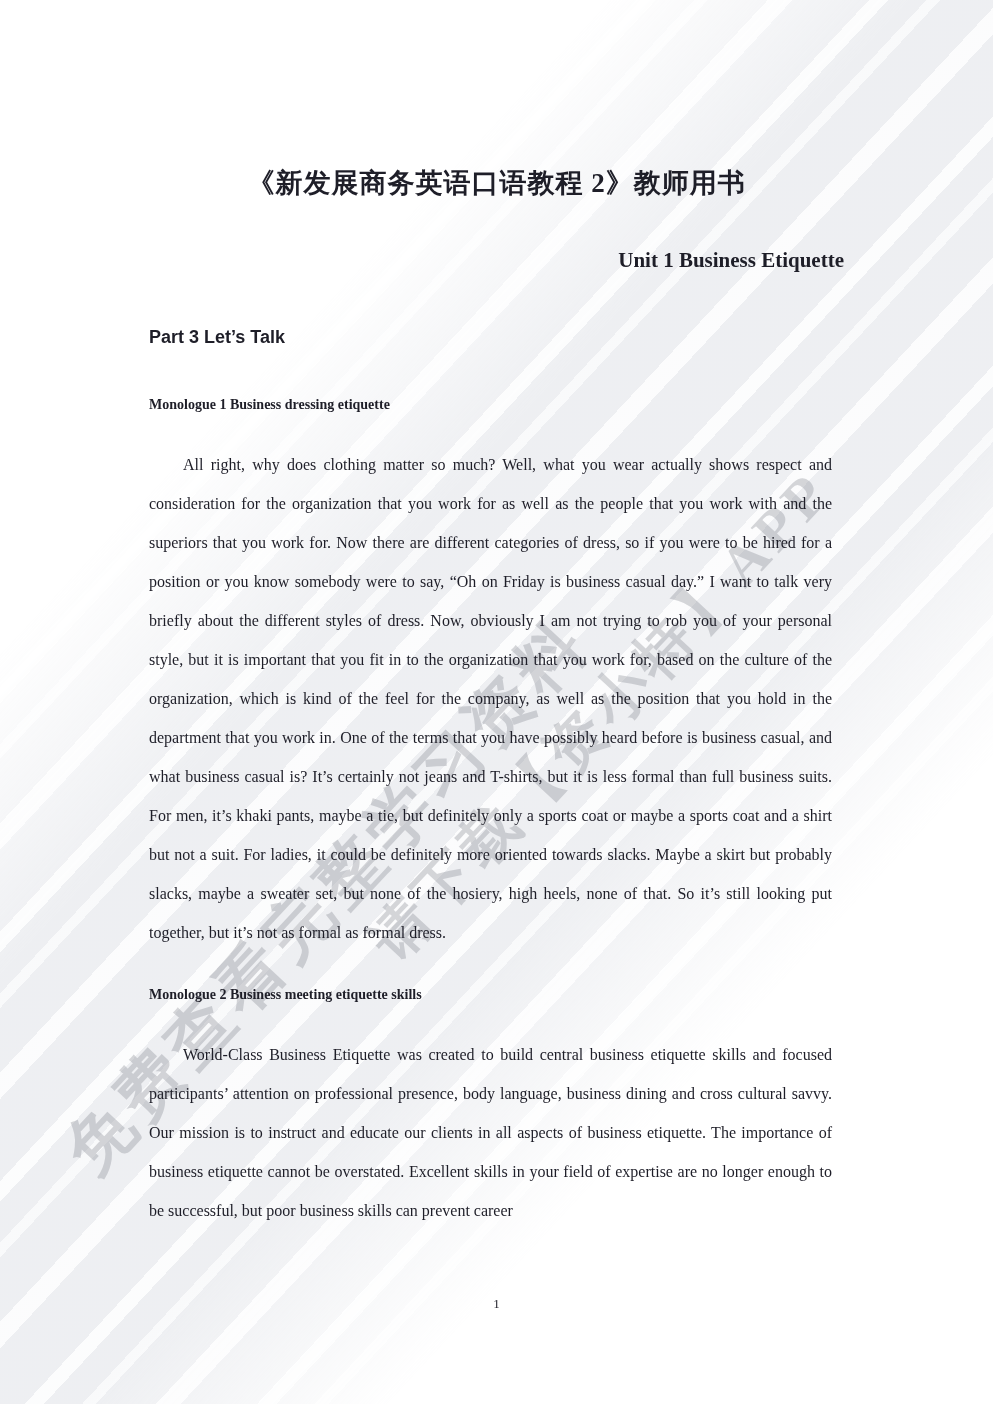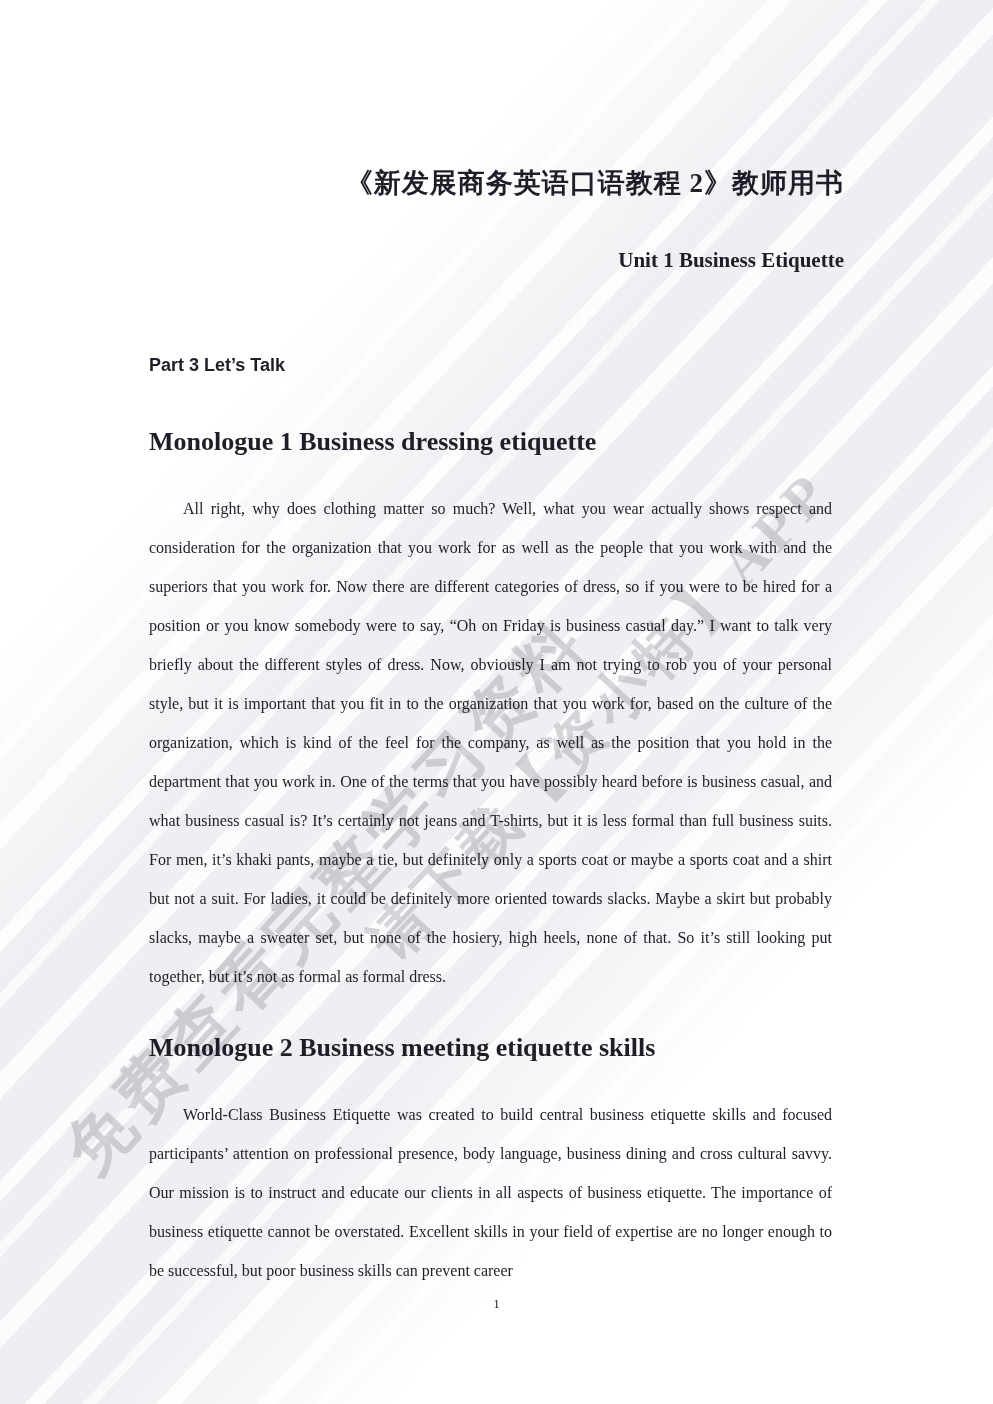--- a/index.html
+++ b/index.html
@@ -51,43 +51,43 @@
     font-family: "Liberation Serif", "DejaVu Serif", serif;
   }
   .wm-line1 { left: 78px;  top: 1118px; font-size: 66px; letter-spacing: 7px; }
   .wm-line2 { left: 382px; top: 912px;  font-size: 58px; letter-spacing: 6px; }
 
   .content { position: relative; z-index: 2; margin: 0 149px; }
 
   .book-title {
     margin: 0;
     padding-top: 166px;
-    text-align: right;
+    text-align: center;
     font-size: 27px;
     font-weight: 700;
     letter-spacing: 1px;
     line-height: 1.3;
   }
   .unit-title {
     margin: 46px 0 0 0;
     text-align: right;
     font-size: 21px;
     font-weight: 700;
     line-height: 1.3;
   }
   .part-heading {
-    margin: 80px 0 0 0;
+    margin: 52px 0 0 0;
     font-family: "Liberation Sans", "DejaVu Sans", sans-serif;
     font-size: 18px;
     font-weight: 700;
     line-height: 1.3;
   }
   .mono-heading {
     margin: 46px 0 0 0;
-    font-size: 26px;
+    font-size: 14px;
     font-weight: 700;
     line-height: 1.35;
   }
   .mono-heading.second { margin-top: 34px; }
   .body-para {
     margin: 30px 12px 0 0;
     font-size: 16px;
     line-height: 39px;
     text-align: justify;
     text-indent: 34px;

